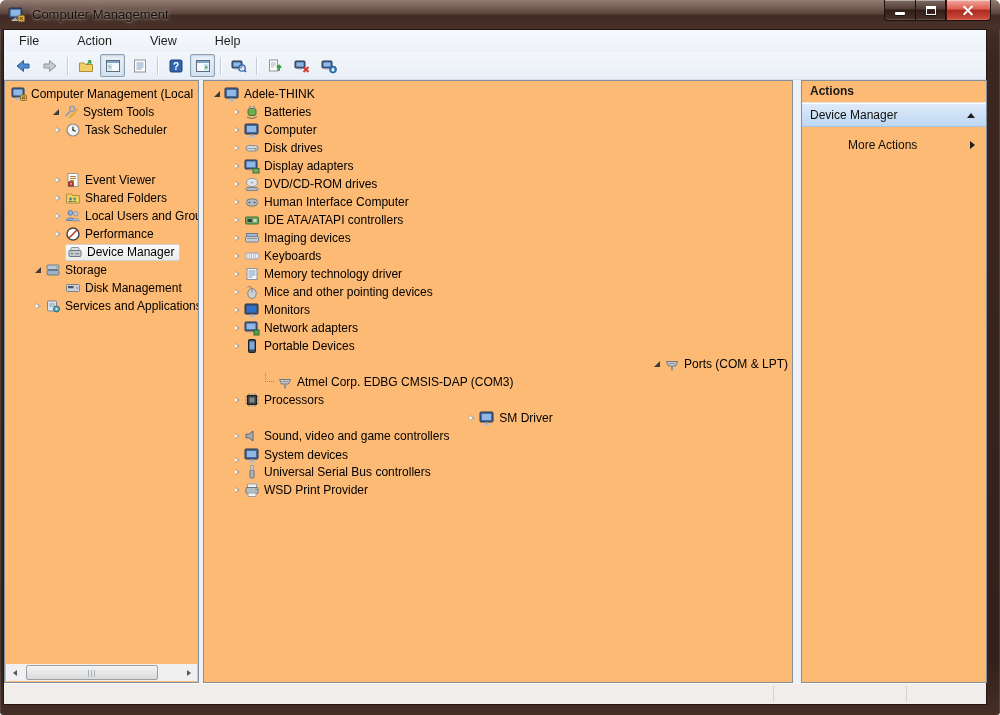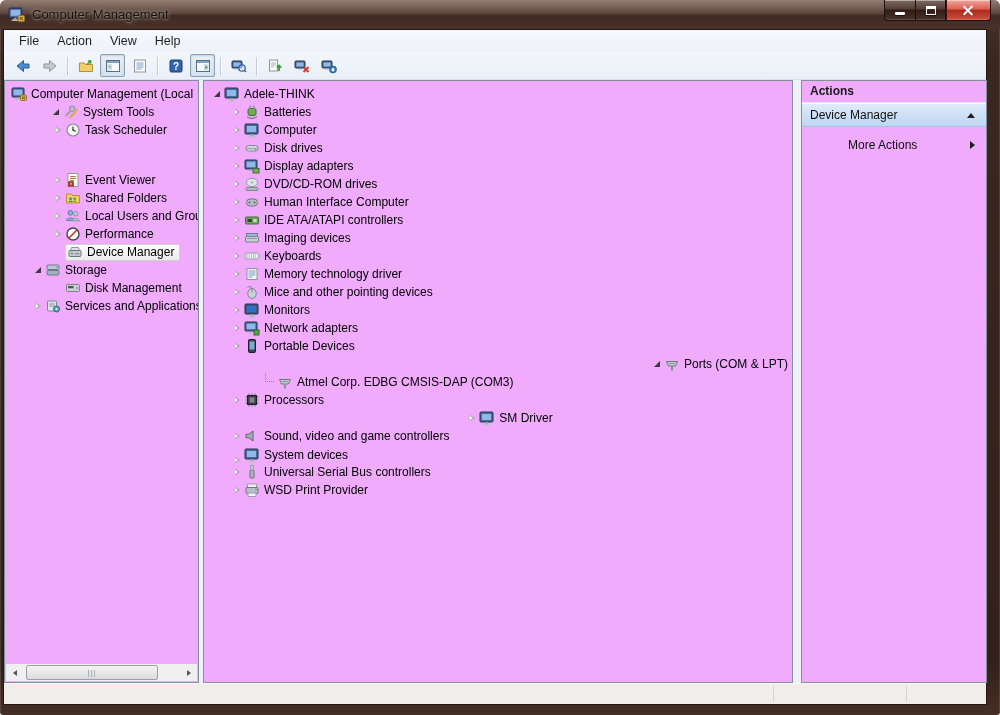--- a/index.html
+++ b/index.html
@@ -27,30 +27,30 @@
   .g-min{width:10px;height:3px;background:#fff;border-radius:1px;margin-top:7px;box-shadow:0 1px 1px rgba(0,0,0,.55);}
   .g-restore{width:10px;height:9px;border:1px solid #fff;border-top-width:3px;box-shadow:0 1px 1px rgba(0,0,0,.55);}
   .g-x{position:relative;width:13px;height:13px;}
   .g-x::before,.g-x::after{content:'';position:absolute;left:5.4px;top:0;width:2.4px;height:13px;background:#fff;border-radius:1px;box-shadow:0 1px 1px rgba(0,0,0,.4);}
   .g-x::before{transform:rotate(45deg);}
   .g-x::after{transform:rotate(-45deg);}
   
   #client{position:absolute;left:3px;top:29px;width:984px;height:676px;
     background:#eef2f8;border:1px solid #241713;}
   #menubar{position:absolute;left:0;top:0;right:0;height:22px;background:linear-gradient(#f6f9fc,#edf2f9);
-    display:flex;align-items:center;padding-left:6px;font-size:12.5px;color:#1e1e1e;}
+    display:flex;align-items:center;padding-left:6px;font-size:12.5px;color:#1e1e1e;gap:20px;}
   .menu-item{padding:2px 9px;cursor:default;}
   #toolbar{position:absolute;left:0;top:22px;right:0;height:28px;background:linear-gradient(#f3f7fb,#e9eff7);
     display:flex;align-items:center;padding-left:5px;border-bottom:1px solid #d9e0ea;}
   .tbtn{width:25px;height:23px;display:flex;align-items:center;justify-content:center;border:1px solid transparent;border-radius:2px;margin:0 1px;}
   .tbtn.pressed{border:1px solid #8da0b2;background:linear-gradient(#e9f1fa,#d2e2f2);box-shadow:inset 0 1px 2px rgba(90,110,140,.25);}
   .ticon16{width:16px;height:16px;}
   .tsep{width:1px;height:18px;background:#c2cad4;box-shadow:1px 0 0 #fff;margin:0 4px;}
   
-  .panel{position:absolute;background:#f0abfc;border:1px solid #82909c;overflow:hidden;}
+  .panel{position:absolute;background:#fdba74;border:1px solid #82909c;overflow:hidden;}
   #console-panel{left:0px;top:50px;width:195px;height:603px;}
   #device-panel{left:199px;top:50px;width:590px;height:603px;}
   #actions-panel{left:797px;top:50px;width:186px;height:603px;font-size:12px;}
   .treewrap{padding-top:4px;}
   .trow{display:flex;align-items:center;height:18px;white-space:nowrap;font-size:12px;color:#000;}
   .exp-slot{width:14px;display:flex;justify-content:center;align-items:center;flex:none;}
   .exp.collapsed{width:0;height:0;border-top:3.5px solid transparent;border-bottom:3.5px solid transparent;border-left:5px solid #a0a0a0;position:relative;}
   .exp.collapsed::after{content:'';position:absolute;left:-4.5px;top:-2px;border-top:2px solid transparent;border-bottom:2px solid transparent;border-left:3px solid #fff;}
   .exp.expanded{width:0;height:0;border-left:6px solid transparent;border-bottom:6px solid #3c3c3c;}
   .connector{align-self:flex-start;width:9px;height:9px;border-left:1px dotted #8c8c8c;border-bottom:1px dotted #8c8c8c;margin:0 3px 0 1px;flex:none;}

